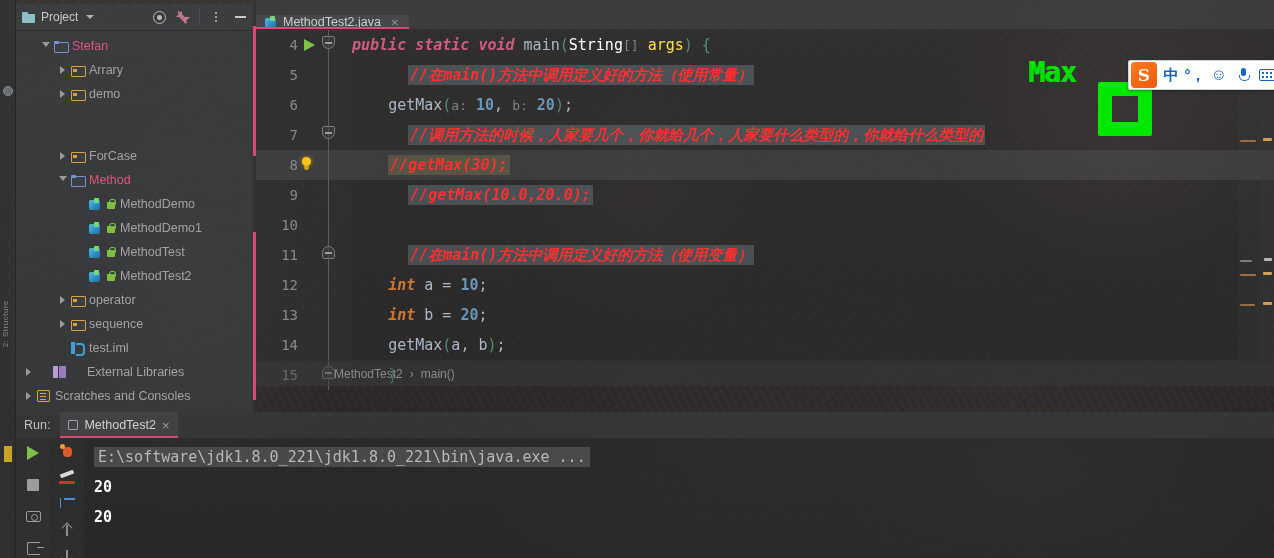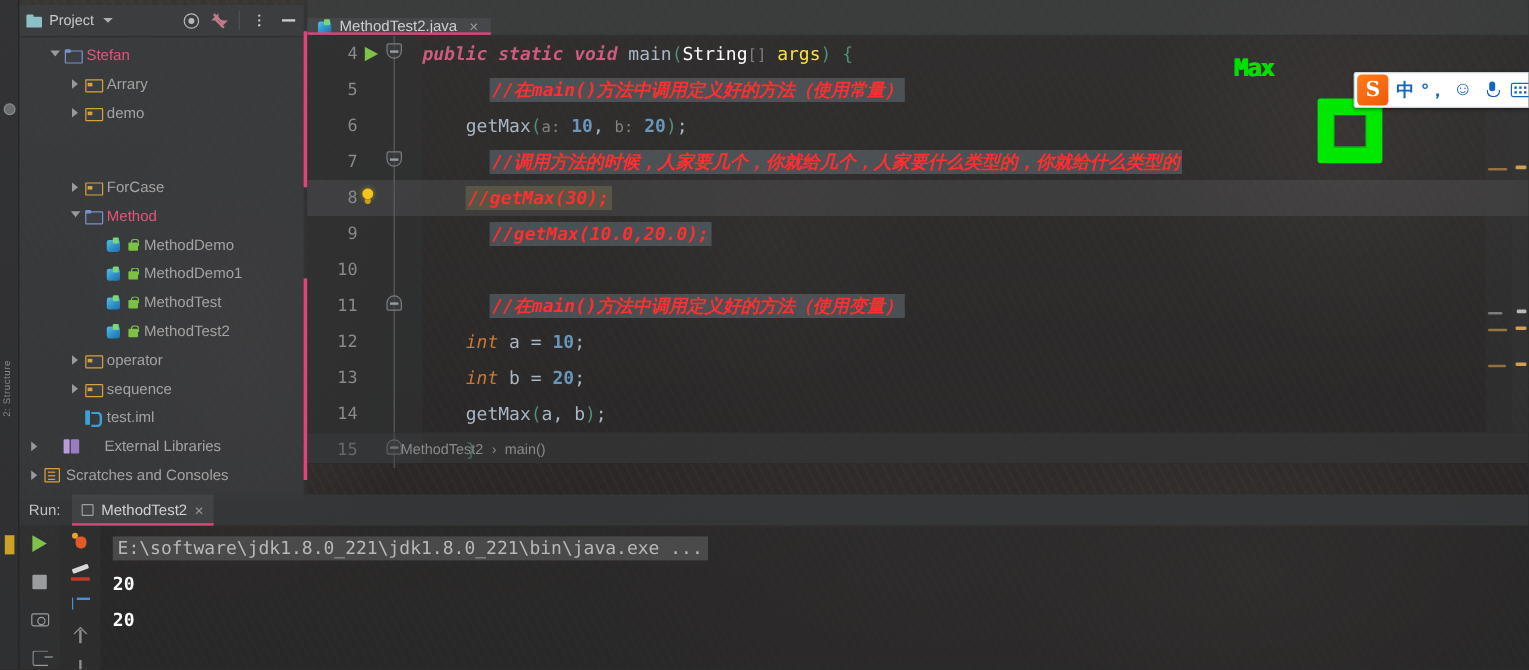--- a/index.html
+++ b/index.html
@@ -144,21 +144,21 @@
   .editor-area{
     position:absolute; left:256px; top:0; right:0; height:412px; z-index:4;
   }
   .tabbar{
     height:30px; background:rgba(60,63,65,0.68);
     display:flex; align-items:flex-end;
     border-bottom:1px solid rgba(40,42,44,0.6);
   }
   .tab{
     height:14px; display:flex; align-items:center; gap:6px; padding:0 10px 0 8px;
-    background:rgba(79,82,85,0.55); position:relative; font-size:12.5px; color:#cfcfcf;
+    background:rgba(79,82,85,0.55); position:relative; font-size:12.5px; color:#cfcfcf;text-decoration:underline;
   }
   .tab::after{content:"";position:absolute;left:0;right:0;bottom:0;height:2.5px;background:#e0447a;}
   .tab .close{font-size:13px;color:#9a9a9a;margin-left:4px;}
   .tabbar-fill{flex:1;height:30px;}
 
   .editor-body{
     position:absolute; left:0; top:30px; right:0; bottom:26px;
     background:rgba(43,43,43,0.52);
   }
   .gutter{
@@ -201,21 +201,21 @@
   .mname{color:#a9b7c6;}
   .type{color:#ffffff;}
   .punct{color:#a9b7c6;}
   .num{color:#6897bb;font-weight:bold;}
   .param{color:#fde047;}
   .hint{color:#808080;font-size:13px;}
   .paren{color:#4e8f77;}
   .cmt{color:#ff2f2f;font-style:italic;font-weight:bold;}
   .cmt-hl{background:rgba(120,140,150,0.38);padding:1px 2px;margin-left:20px;}
   .cmt-hl2{background:rgba(120,115,80,0.45);padding:1px 2px;}
-  .kwint{color:#cc7832;font-style:italic;font-weight:normal;}
+  .kwint{color:#cc7832;font-style:italic;font-weight:bold;}
   .var{color:#a9b7c6;}
 
   .breadcrumb{
     position:absolute;left:0;bottom:0;height:26px;width:100%;
     display:flex;align-items:center;gap:7px;padding-left:78px;
     background:rgba(60,63,65,0.45);font-size:12px;color:#8a8a8a;
     border-top:1px solid rgba(40,42,44,0.5);
   }
 
   
@@ -279,22 +279,22 @@
   .console{
     flex:1;position:relative;padding-top:4px;
     font-family:"DejaVu Sans Mono", monospace;font-size:15px;
   }
   .cline{height:30px;display:flex;align-items:center;padding-left:10px;}
   .cmdline{color:#b8b8b8;background:rgba(110,112,115,0.45);display:inline-block;padding:1px 4px;}
   .outline{color:#ffffff;font-weight:bold;}
 
   
   .overlay-max{
-    position:absolute;left:1028px;top:44px;z-index:20;
-    font-family:"DejaVu Sans Mono", monospace;font-size:20px;font-weight:bold;
+    position:absolute;left:1028px;top:56px;z-index:20;
+    font-family:"DejaVu Sans Mono", monospace;font-size:28px;font-weight:bold;
     color:#00e000;letter-spacing:-1px;
     text-shadow:1px 0 0 #00e000;
   }
   .overlay-ring{
     position:absolute;left:1098px;top:82px;width:54px;height:54px;z-index:21;
     border:13px solid #00e800;border-radius:2px;
     box-shadow:inset 0 0 0 1px #00e800;
   }
   .ime-bar{
     position:absolute;left:1128px;top:60px;height:30px;z-index:30;

